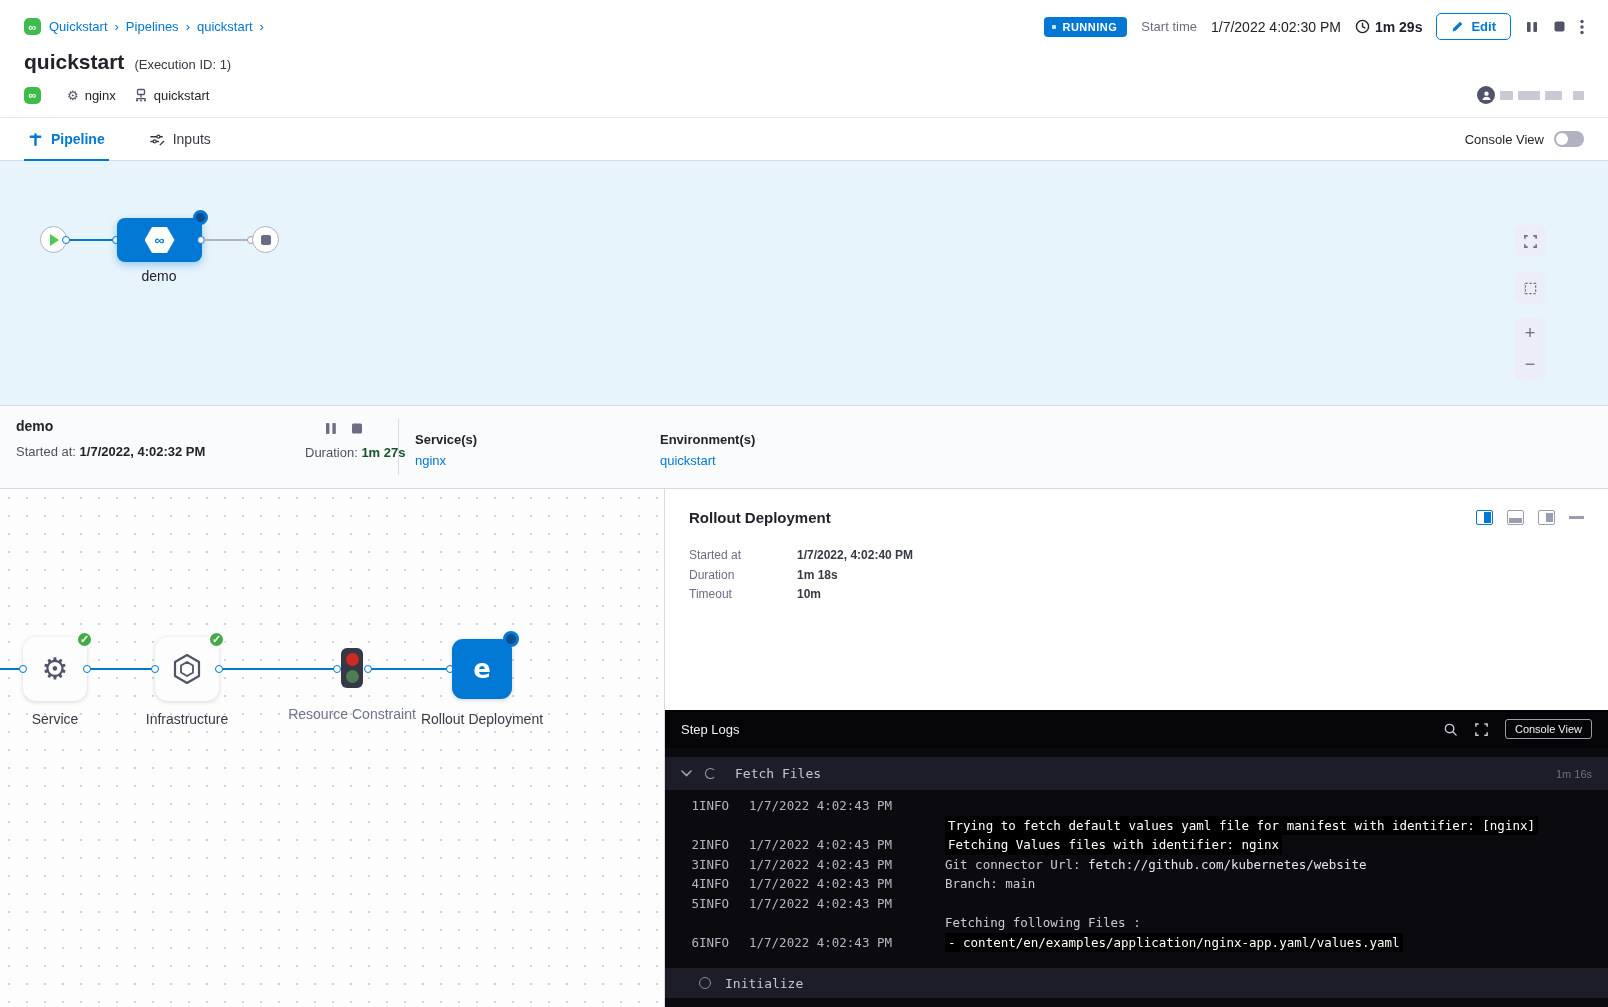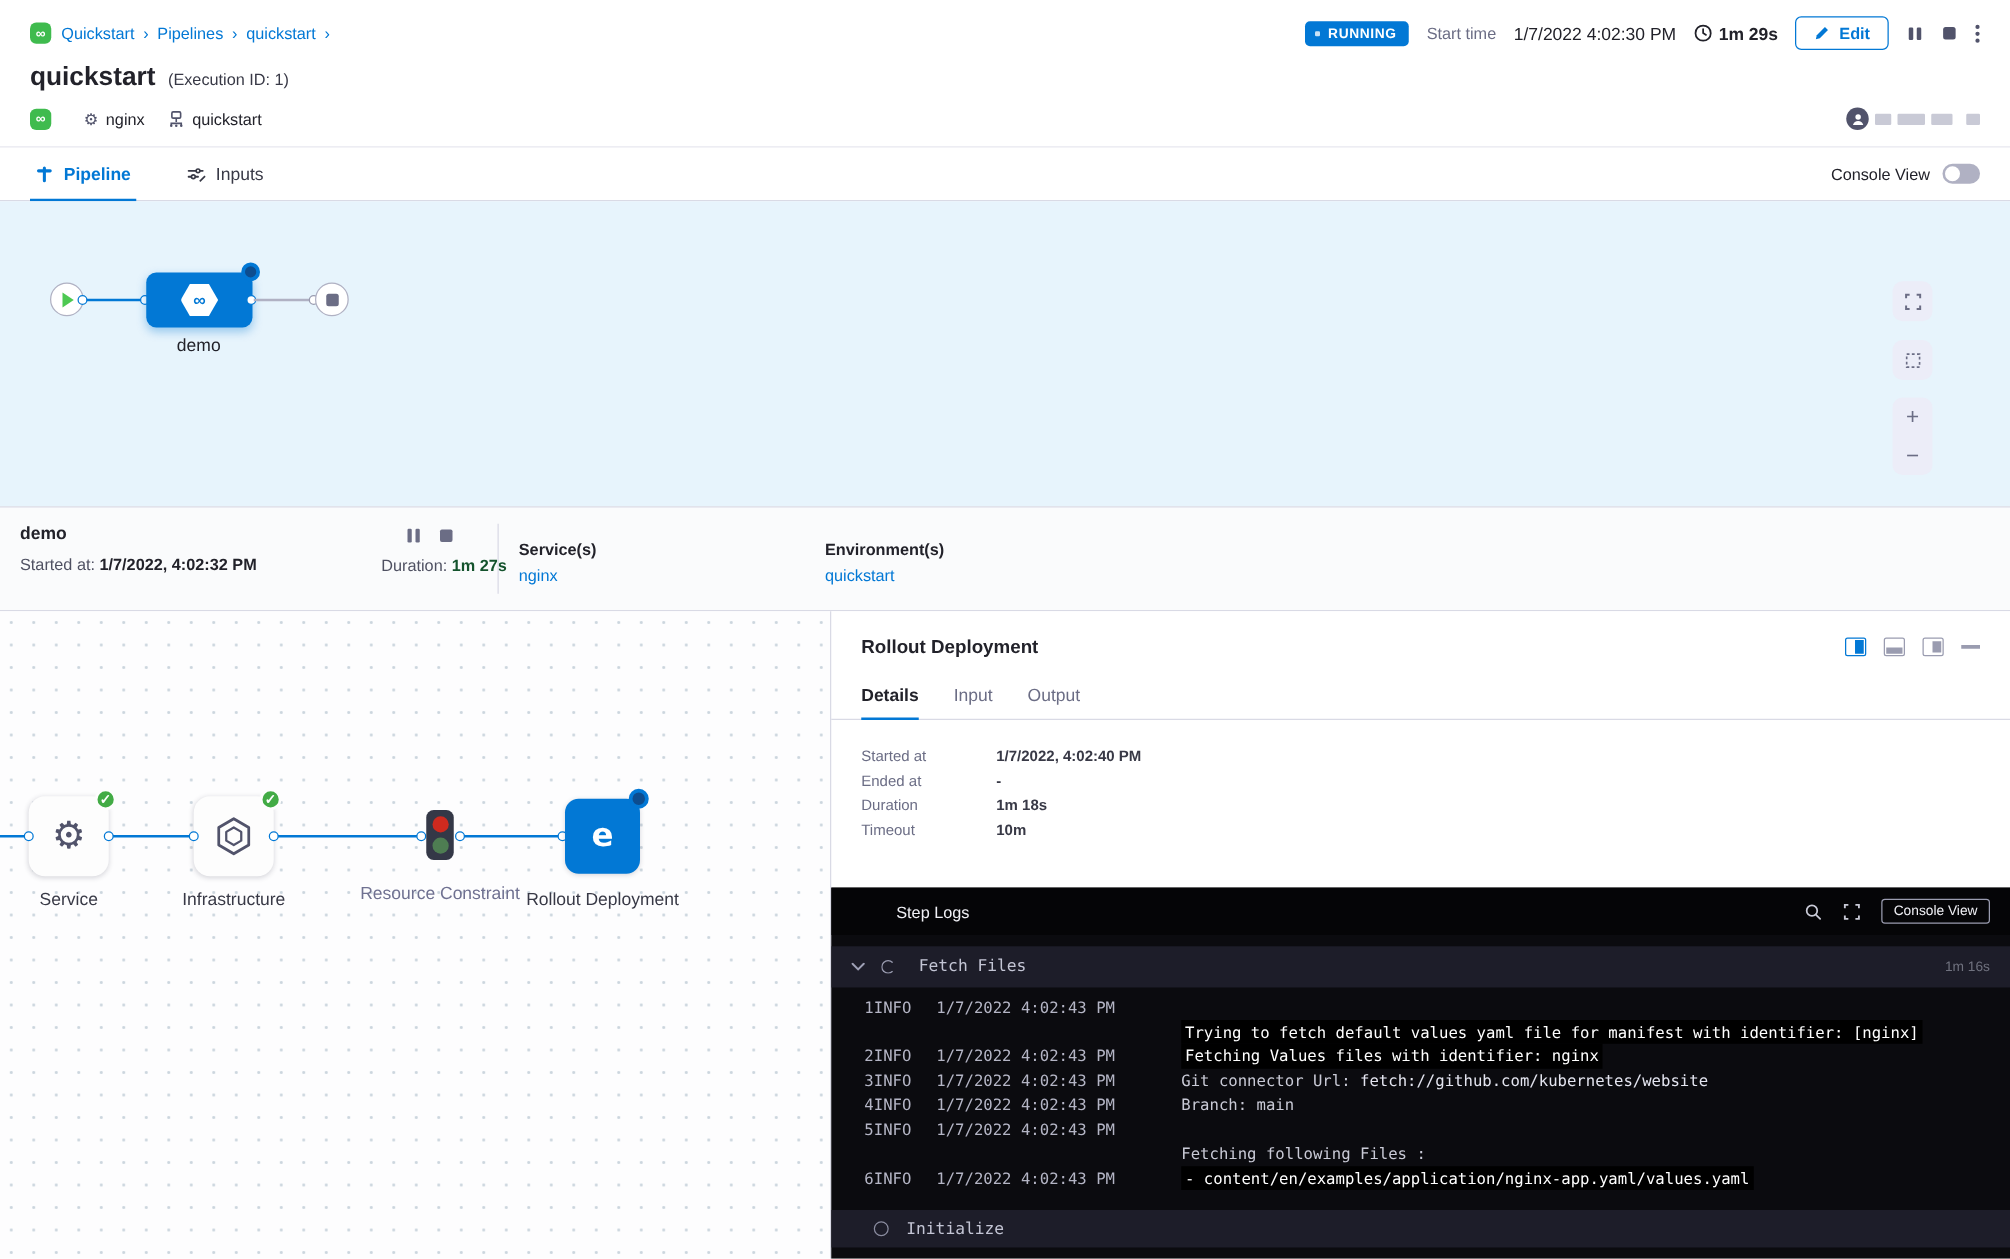--- a/index.html
+++ b/index.html
@@ -102,21 +102,21 @@
   .ptab.active { color:#22222a; font-weight:bold; }
   .ptab.active::after { content:""; position:absolute; left:0; right:0; bottom:-1px; height:2.5px; background:#0278d5; }
   .details { padding:20px 24px; }
   .d-row { display:flex; line-height:19.5px; font-size:12px; }
   .d-label { width:108px; color:#6b6d85; }
   .d-value { color:#383946; font-weight:bold; }
 
   
   .console { position:absolute; left:0; right:0; top:221px; bottom:0; background:#0b0b0f; overflow:hidden; }
   .logbar { height:38px; background:#050507; display:flex; align-items:center; padding:0 16px; }
-  .logbar-title { color:#f1f1f6; font-size:13px;margin-left:36px; }
+  .logbar-title { color:#f1f1f6; font-size:13px; }
   .logbar-right { margin-left:auto; display:flex; align-items:center; gap:16px; }
   .logbar-right .ic { color:#c9cad6; display:flex; cursor:pointer; }
   .btn-console-view { border:1px solid #9a9cb0; background:none; color:#f1f1f6; font-size:11px; border-radius:3px; padding:3px 9px; cursor:pointer; }
   .section-row { margin-top:9px; height:33px; background:#1d1d29; display:flex; align-items:center; padding:0 16px; gap:13px; }
   .section-title { color:#c3c5d4; font-family:"DejaVu Sans Mono", monospace; font-size:13px; margin-left:6px; }
   .section-dur { margin-left:auto; color:#70727f; font-size:11px; }
   .chev { color:#9ea0b5; display:flex; cursor:pointer; }
   .spin-ic { width:11px; height:11px; border-radius:50%; border:1.5px solid #9a9cb0; border-right-color:transparent; }
   .loglines { padding:6px 0 0 0; font-family:"DejaVu Sans Mono", monospace; font-size:12.5px; line-height:19.5px; color:#c9cad6; }
   .lrow { display:flex; }
@@ -365,33 +365,24 @@
             </span>
           <span class="lay-ico">
               <span class="fill" style="left:1px; right:1px; bottom:1px; height:5px;"></span>
             </span>
           <span class="lay-ico">
               <span class="fill" style="right:1px; top:2px; bottom:2px; width:7px;"></span>
             </span>
           <span class="minimize"></span>
         </span>
       </div>
-      <div class="panel-tabs">
-        <span class="ptab active">Details</span>
-        <span class="ptab">Input</span>
-        <span class="ptab">Output</span>
-      </div>
       <div class="details">
         <div class="d-row">
             <span class="d-label">Started at</span>
             <span class="d-value">1/7/2022, 4:02:40 PM</span>
-          </div>
-        <div class="d-row">
-            <span class="d-label">Ended at</span>
-            <span class="d-value">-</span>
           </div>
         <div class="d-row">
             <span class="d-label">Duration</span>
             <span class="d-value">1m 18s</span>
           </div>
         <div class="d-row">
             <span class="d-label">Timeout</span>
             <span class="d-value">10m</span>
           </div>
       </div>

